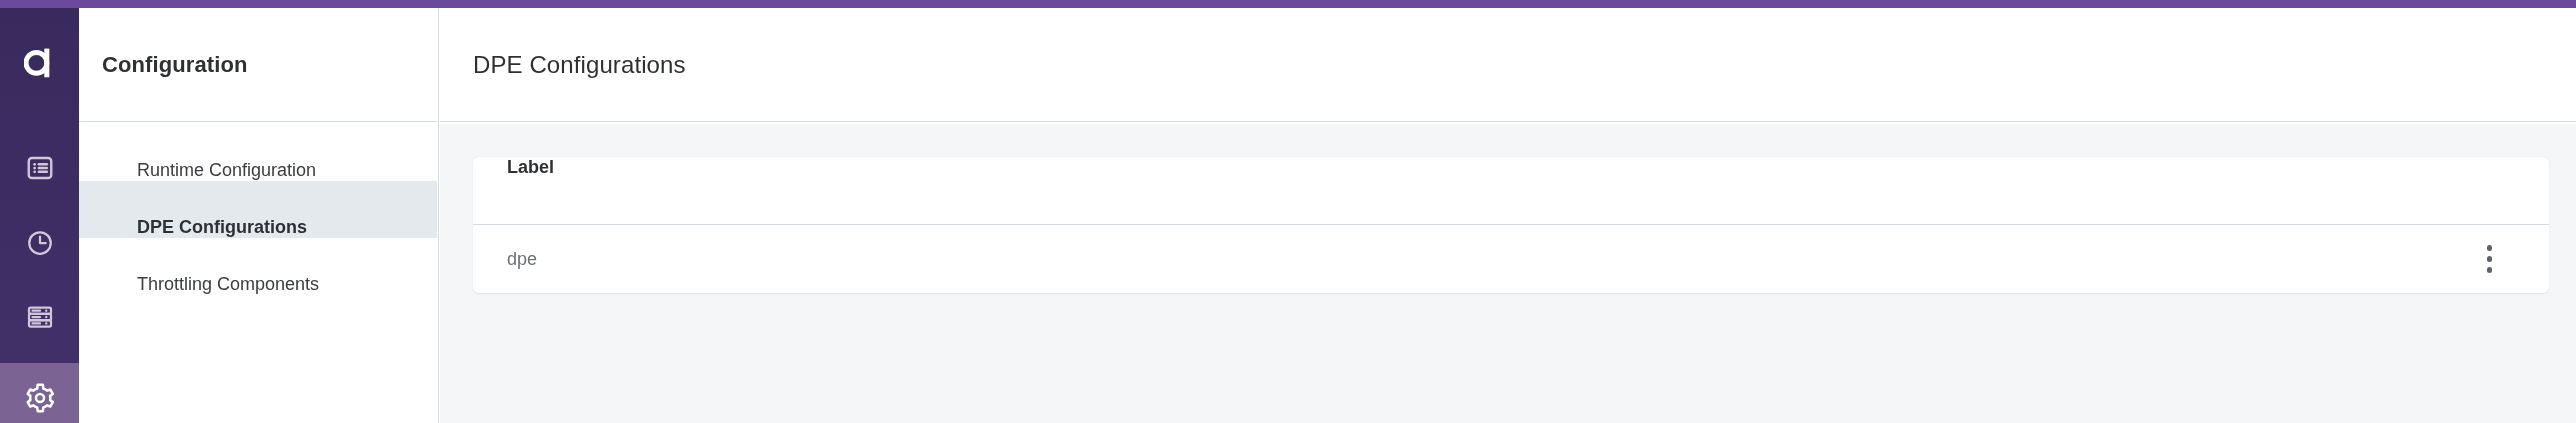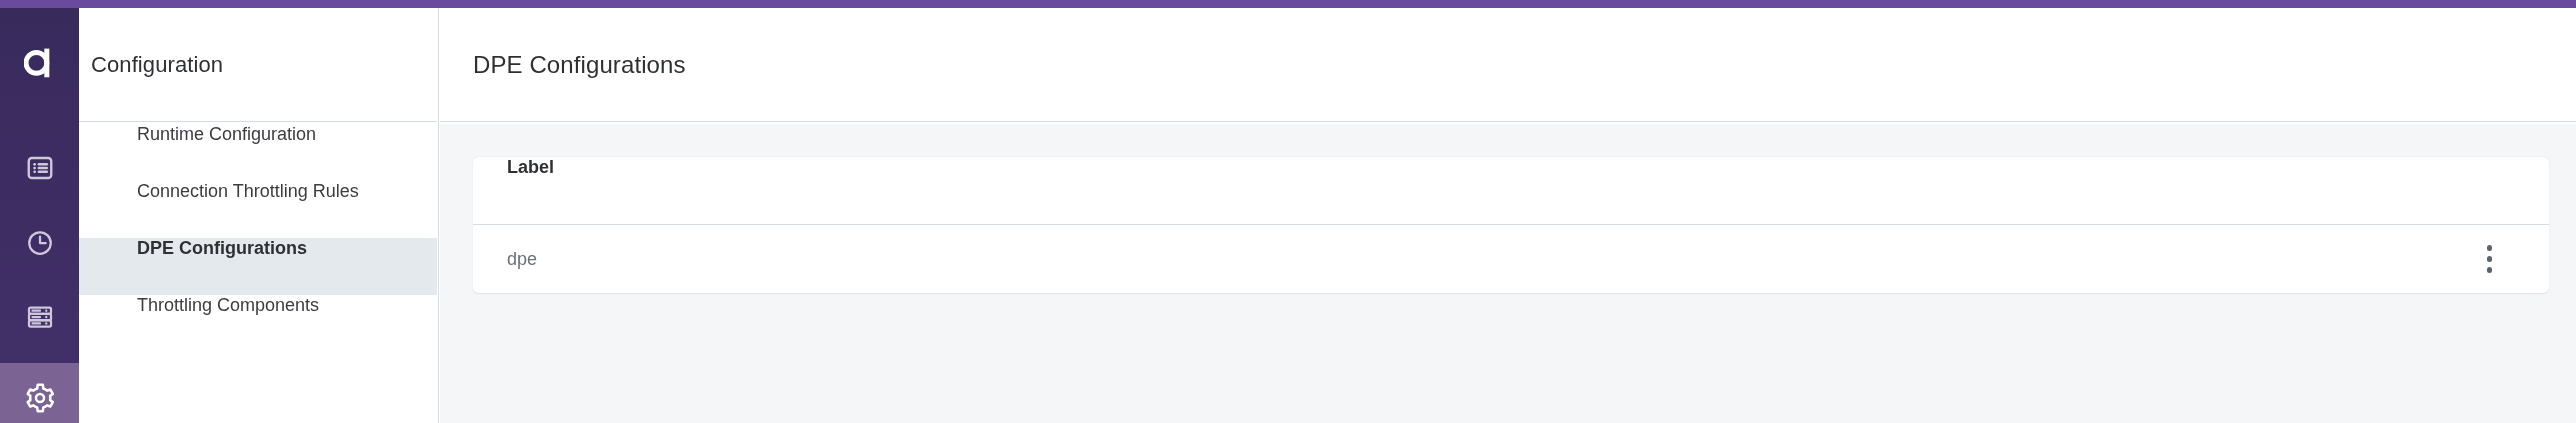--- a/index.html
+++ b/index.html
@@ -77,37 +77,37 @@
   .sidebar-header {
     position: absolute;
     left: 0; top: 0;
     width: 358px;
     height: 114px;
     border-bottom: 1.4px solid #d6dde2;
     display: flex;
     align-items: center;
   }
   .sidebar-title {
-    margin-left: 12px;
+    margin-left: 23px;
     font-size: 22px;
     color: #2f3033;
-    font-weight: 400;
+    font-weight: 700;
     letter-spacing: 0.1px;
   }
 
   .sidebar-nav {
     position: absolute;
     left: 0; top: 116px;
     width: 358px;
   }
 
   .nav-item {
     height: 57px;
     display: flex;
-    align-items: flex-start;
+    align-items: flex-end;
     padding-left: 58px;
     font-size: 18px;
     color: #3b3d40;
     cursor: pointer;
     white-space: nowrap;
   }
   .nav-item.selected {
     background: #e4e9ed;
     font-weight: 700;
     color: #2f3033;
@@ -273,23 +273,20 @@
   <aside class="sidebar">
 
     <div class="sidebar-header">
       <h2 class="sidebar-title">Configuration</h2>
     </div>
 
     <div class="sidebar-nav">
       <div class="nav-item">
         <span>Runtime Configuration</span>
       </div>
-      <div class="nav-item">
-        <span>Connection Throttling Rules</span>
-      </div>
       <div class="nav-item selected">
         <span>DPE Configurations</span>
       </div>
       <div class="nav-item">
         <span>Throttling Components</span>
       </div>
     </div>
 
   </aside>
 

